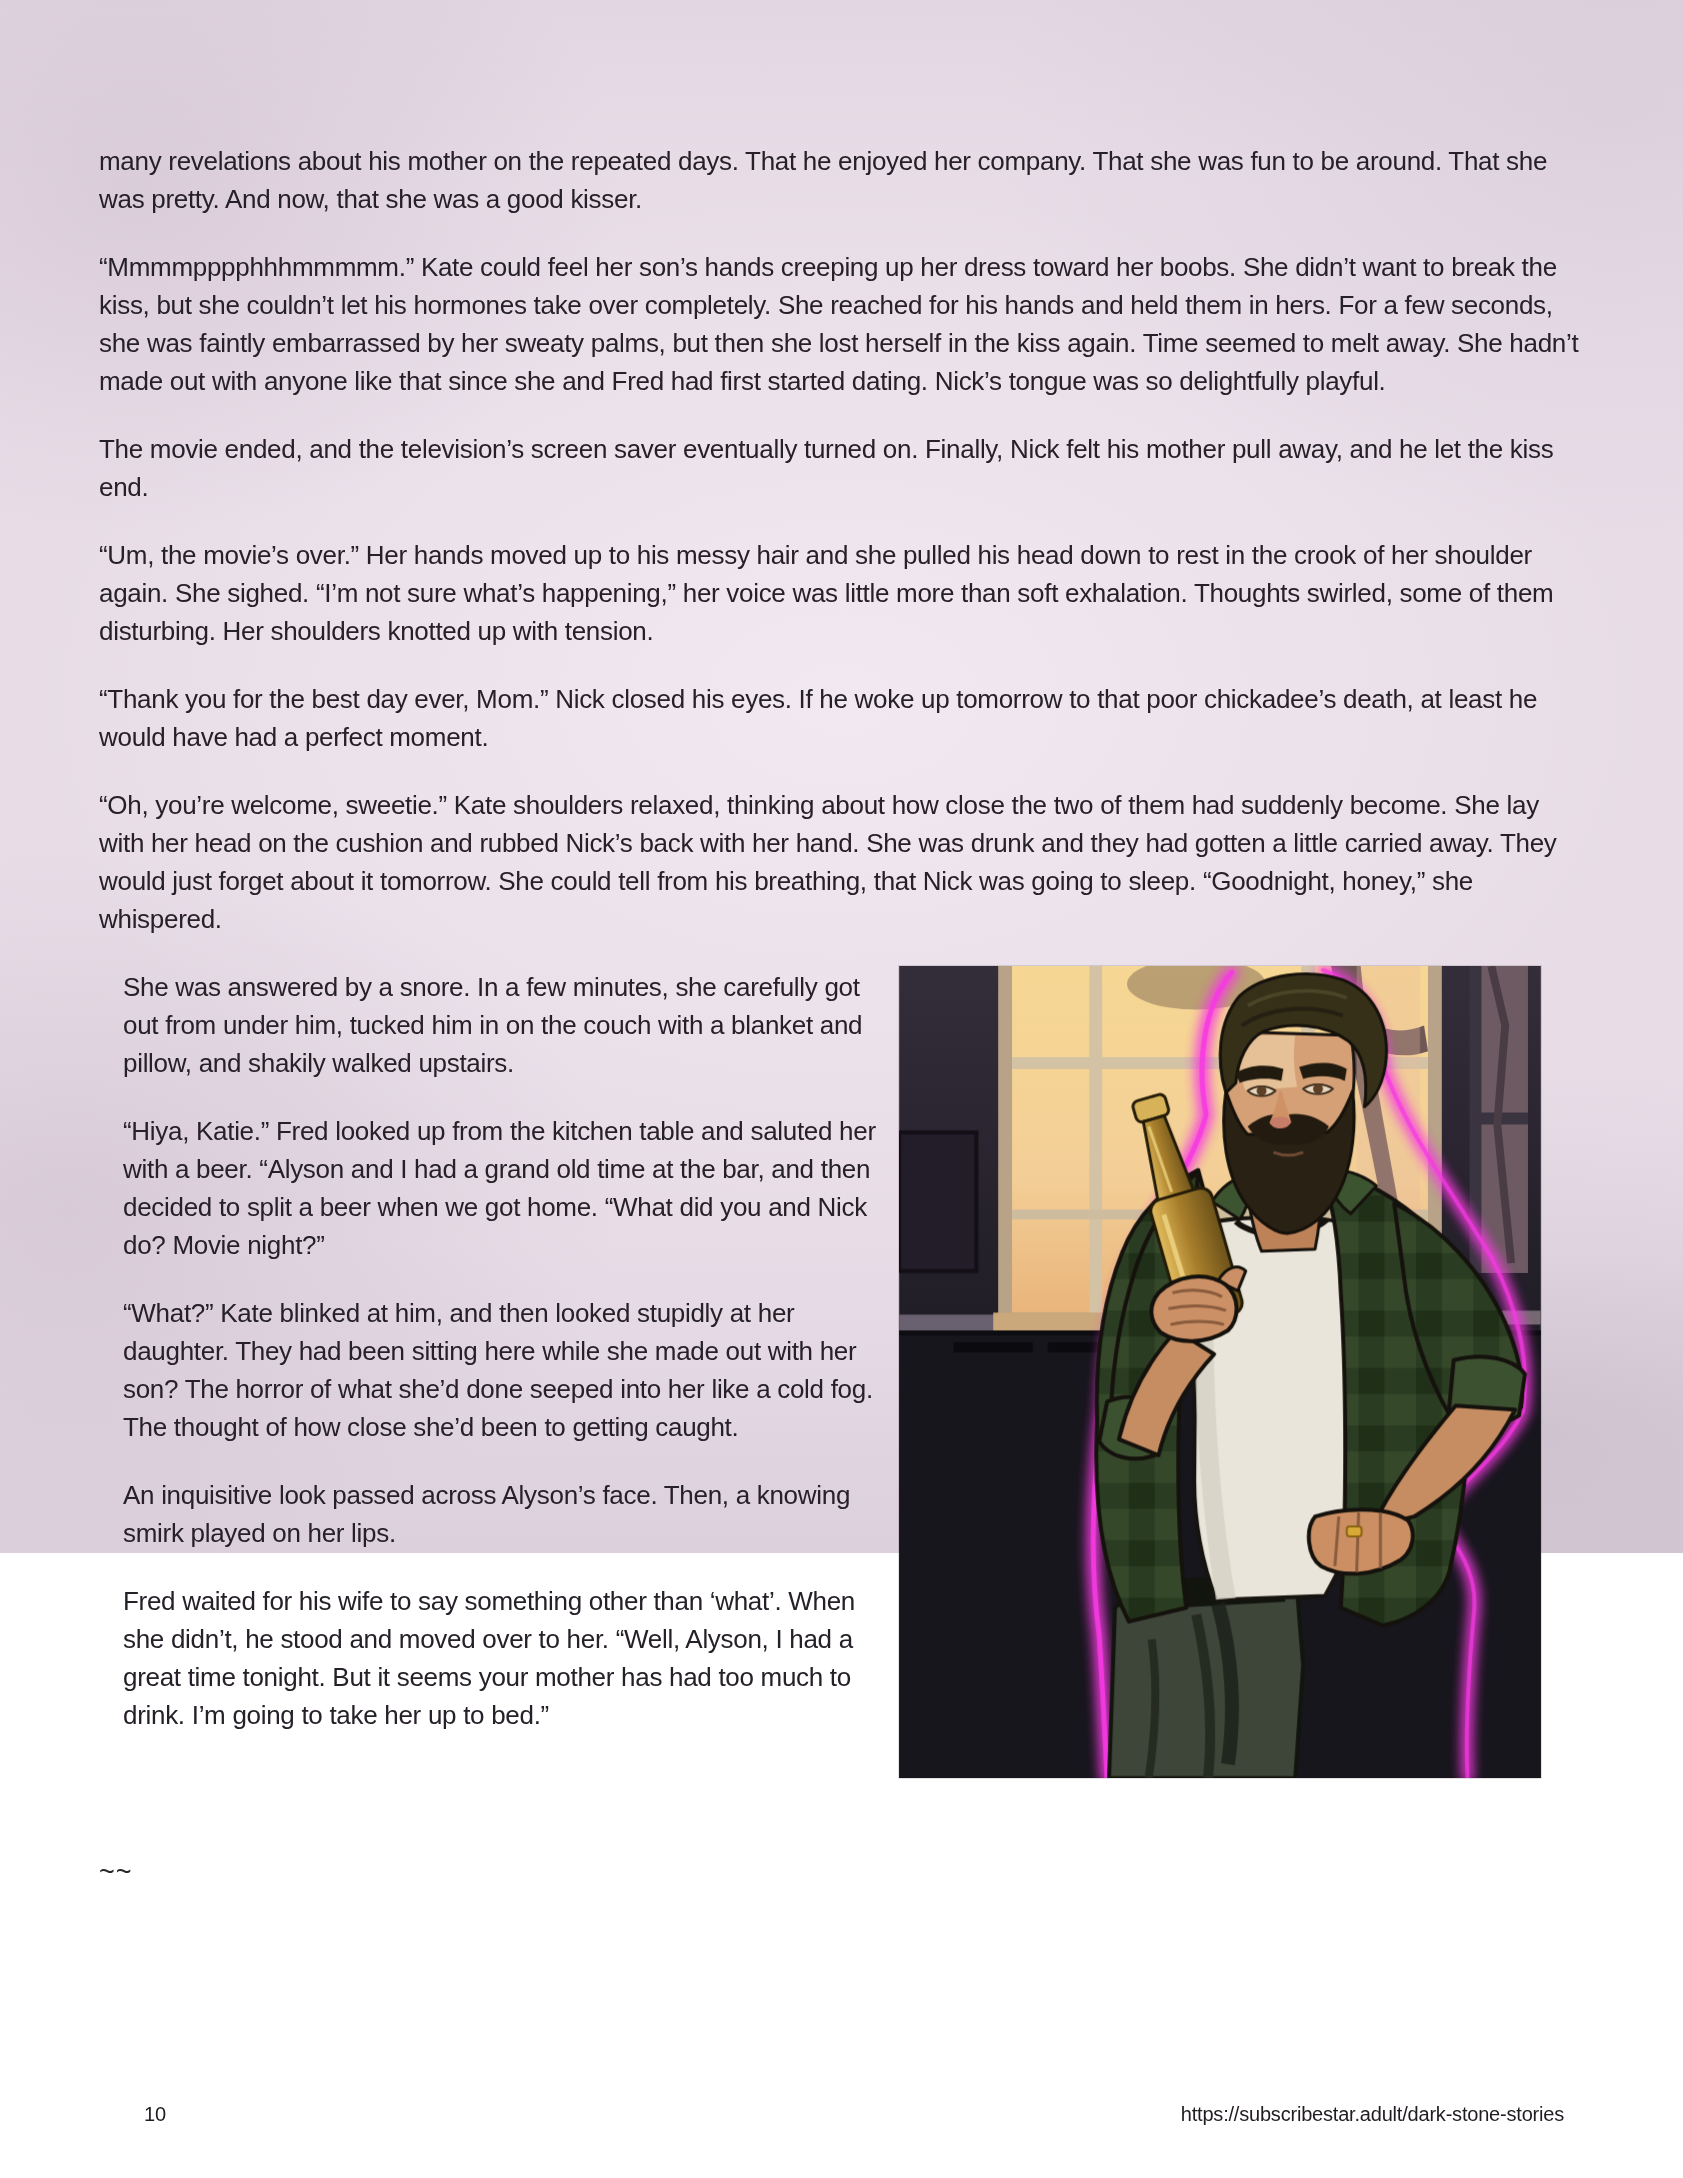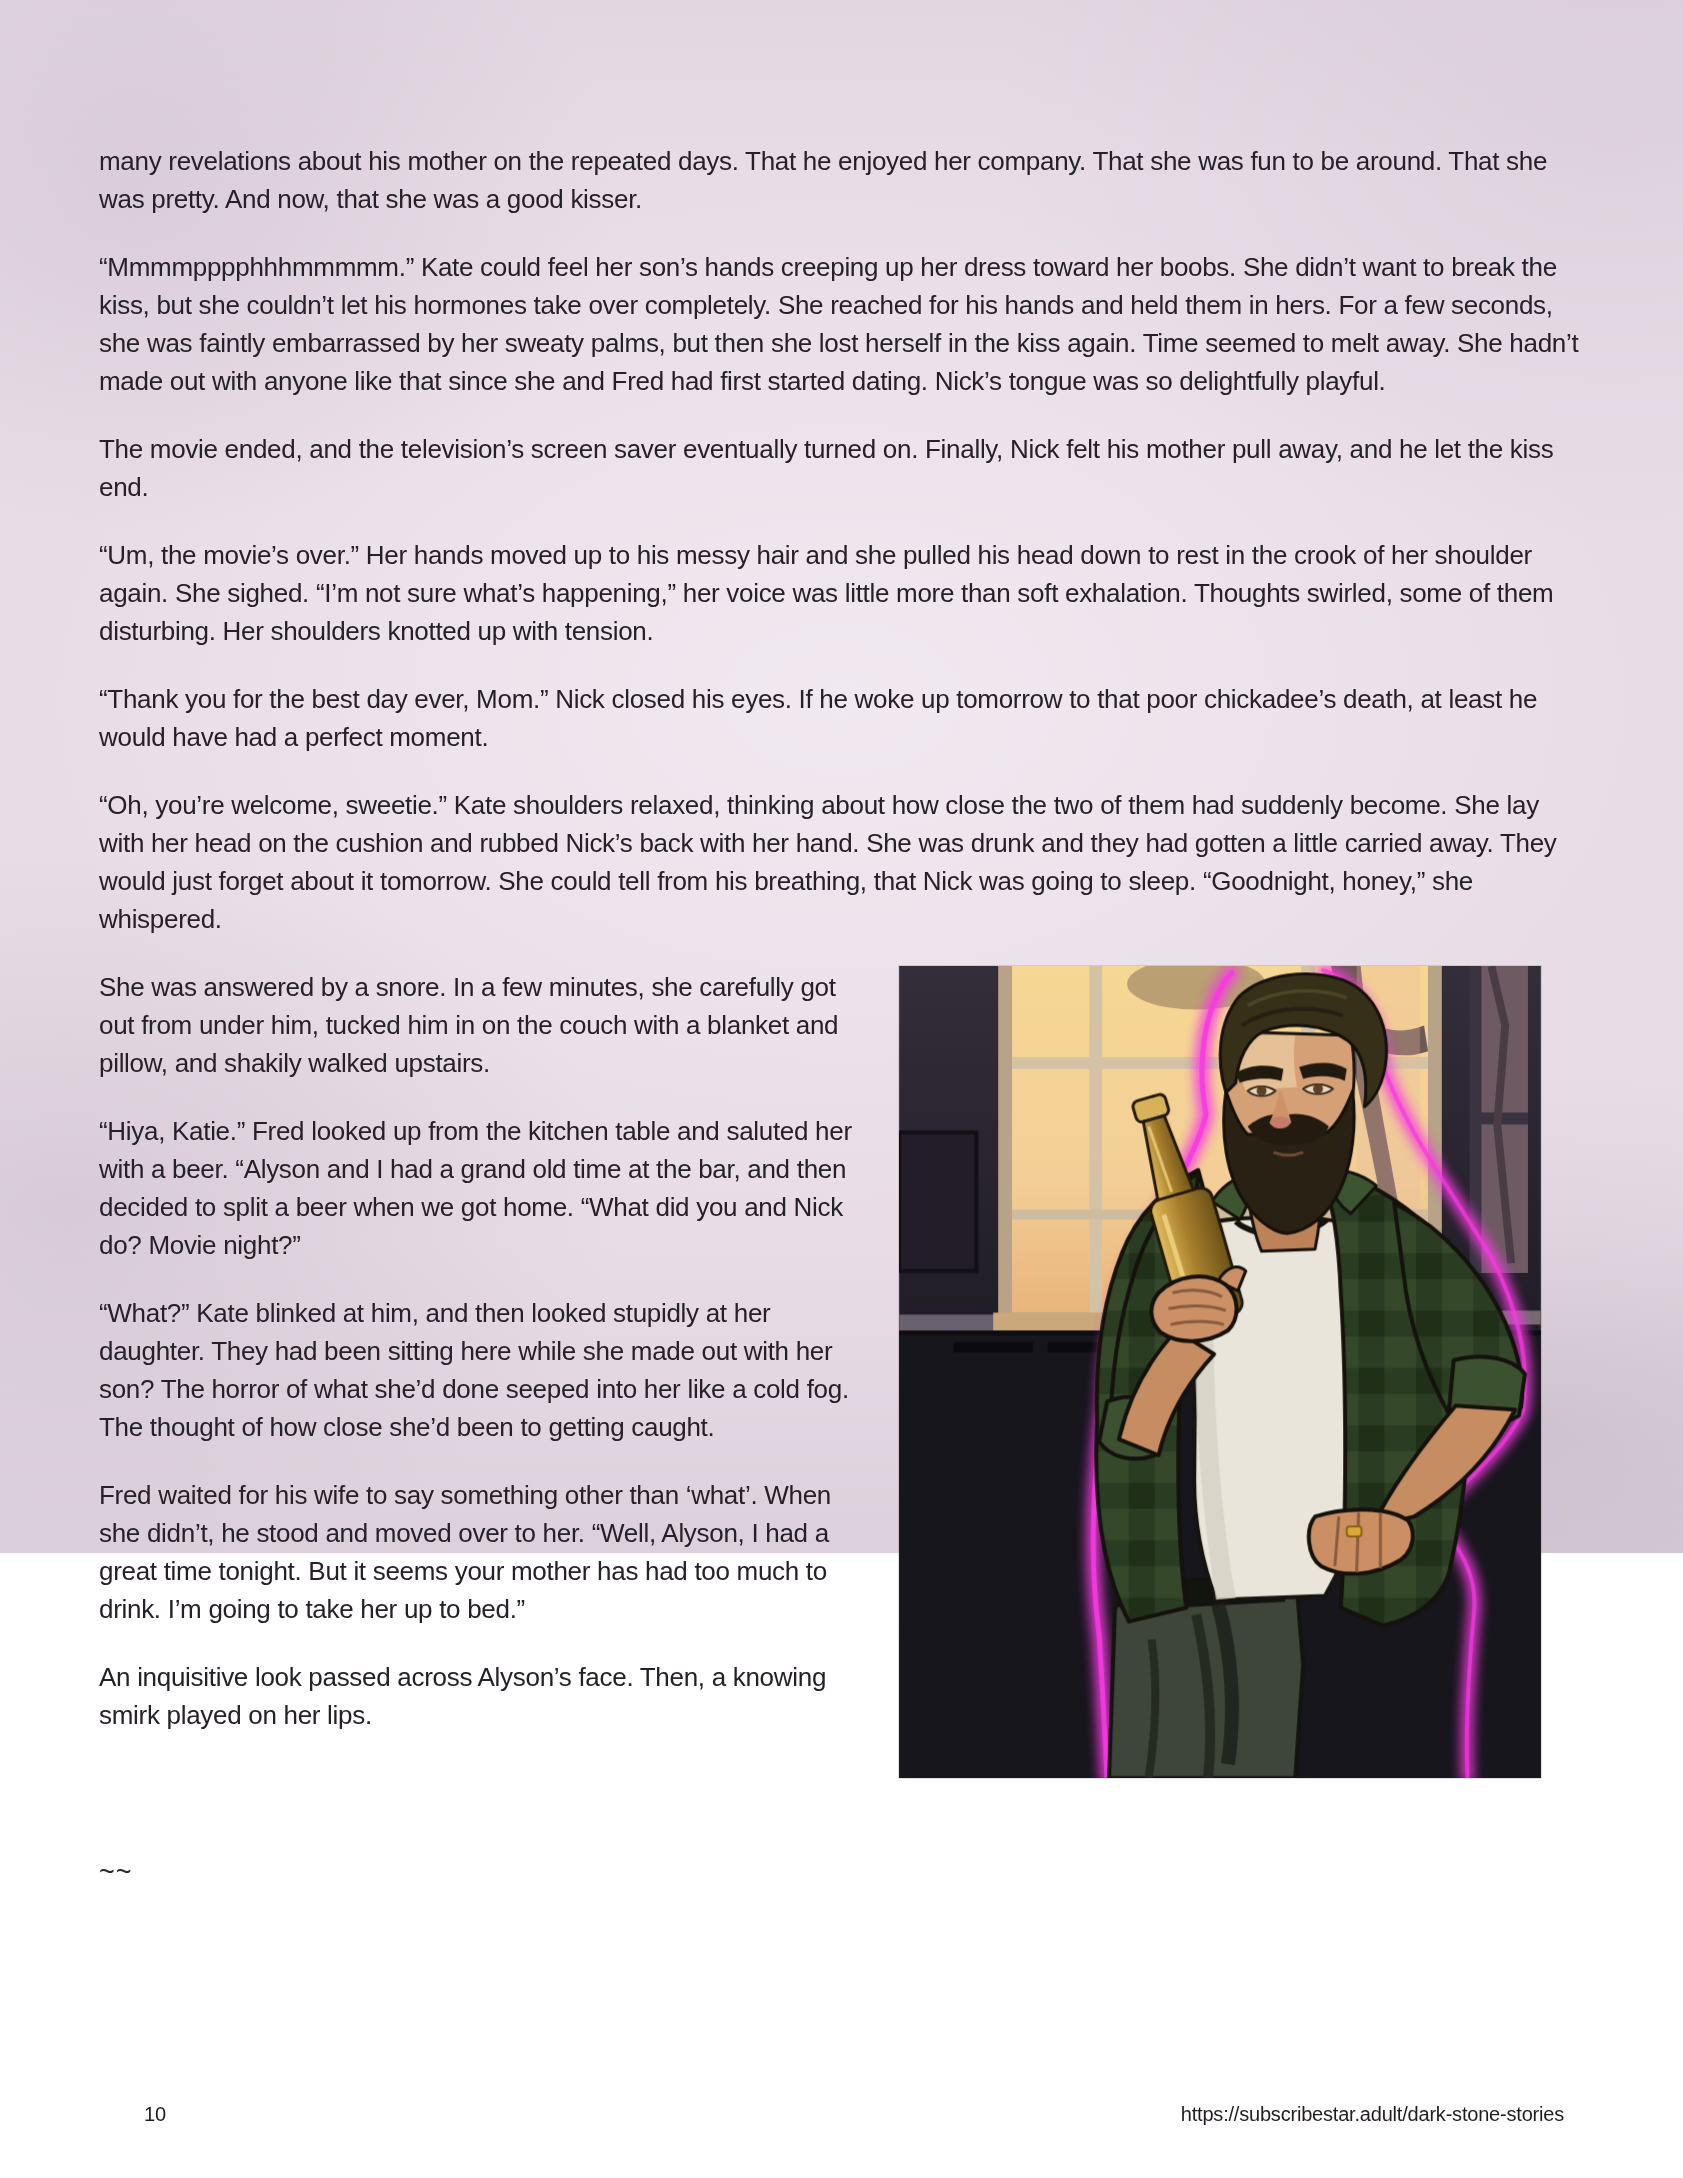--- a/index.html
+++ b/index.html
@@ -12,21 +12,21 @@
           radial-gradient(ellipse 693px 495px at 8% 12%, rgba(186,166,186,.30), rgba(186,166,186,0) 70%),
           radial-gradient(ellipse 891px 594px at 96% 8%, rgba(196,180,198,.28), rgba(196,180,198,0) 70%),
           radial-gradient(ellipse 1089px 693px at 50% 45%, rgba(248,242,248,.55), rgba(248,242,248,0) 75%),
           radial-gradient(ellipse 792px 515px at 4% 78%, rgba(178,160,178,.30), rgba(178,160,178,0) 70%),
           radial-gradient(ellipse 891px 495px at 92% 92%, rgba(172,156,174,.32), rgba(172,156,174,0) 72%),
           linear-gradient(to bottom, rgba(180,164,182,.12), rgba(232,221,231,0) 12%, rgba(232,221,231,0) 80%, rgba(176,160,178,.22));
         color:#262028;}
   .para{margin:0 0 30px 0;font-size:26px;line-height:38px;letter-spacing:-0.3px;
         color:#262028;}
   .narrow-block{width:772px;min-height:826px;}
-  .narrow-block .para{width:772px;}
+  .narrow-block .para{width:772px;margin-left:24px;}
   .end-mark{margin-top:63px;font-size:27px;letter-spacing:1px;color:#2a242b;}
   .illustration{position:absolute;left:899px;top:966px;width:642px;height:812px;
         box-shadow:0 0 0 1px rgba(60,50,60,.15);}
   .illustration svg{display:block;width:642px;height:812px;}
   .footer{position:absolute;left:144px;right:119px;top:2103px;
           display:flex;justify-content:space-between;align-items:baseline;
           font-size:20px;color:#211c22;letter-spacing:-0.2px;gap:7px;}
   .footer .url{color:#211c22;text-decoration:none;text-align:right;}
 </style>
 </head>
@@ -38,22 +38,22 @@
   <p class="para">“Mmmmpppphhhmmmmm.” Kate could feel her son’s hands creeping up her dress toward her boobs. She didn’t want to break the kiss, but she couldn’t let his hormones take over completely. She reached for his hands and held them in hers. For a few seconds, she was faintly embarrassed by her sweaty palms, but then she lost herself in the kiss again. Time seemed to melt away. She hadn’t made out with anyone like that since she and Fred had first started dating. Nick’s tongue was so delightfully playful.</p>
   <p class="para">The movie ended, and the television’s screen saver eventually turned on. Finally, Nick felt his mother pull away, and he let the kiss end.</p>
   <p class="para">“Um, the movie’s over.” Her hands moved up to his messy hair and she pulled his head down to rest in the crook of her shoulder again. She sighed. “I’m not sure what’s happening,” her voice was little more than soft exhalation. Thoughts swirled, some of them disturbing. Her shoulders knotted up with tension.</p>
   <p class="para">“Thank you for the best day ever, Mom.” Nick closed his eyes. If he woke up tomorrow to that poor chickadee’s death, at least he would have had a perfect moment.</p>
   <p class="para">“Oh, you’re welcome, sweetie.” Kate shoulders relaxed, thinking about how close the two of them had suddenly become. She lay with her head on the cushion and rubbed Nick’s back with her hand. She was drunk and they had gotten a little carried away. They would just forget about it tomorrow. She could tell from his breathing, that Nick was going to sleep. “Goodnight, honey,” she whispered.</p>
 
   <div class="narrow-block">
     <p class="para">She was answered by a snore. In a few minutes, she carefully got out from under him, tucked him in on the couch with a blanket and pillow, and shakily walked upstairs.</p>
     <p class="para">“Hiya, Katie.” Fred looked up from the kitchen table and saluted her with a beer. “Alyson and I had a grand old time at the bar, and then decided to split a beer when we got home. “What did you and Nick do? Movie night?”</p>
     <p class="para">“What?” Kate blinked at him, and then looked stupidly at her daughter. They had been sitting here while she made out with her son? The horror of what she’d done seeped into her like a cold fog. The thought of how close she’d been to getting caught.</p>
+    <p class="para">An inquisitive look passed across Alyson’s face. Then, a knowing smirk played on her lips.</p>
     <p class="para">Fred waited for his wife to say something other than ‘what’. When she didn’t, he stood and moved over to her. “Well, Alyson, I had a great time tonight. But it seems your mother has had too much to drink. I’m going to take her up to bed.”</p>
-    <p class="para">An inquisitive look passed across Alyson’s face. Then, a knowing smirk played on her lips.</p>
   </div>
 
 
   <div class="end-mark">~~</div>
 
   <div class="illustration">
     <svg viewBox="0 0 648 820" xmlns="http://www.w3.org/2000/svg">
       <title>Digital painting of a bearded man in a dark green plaid flannel over a white t-shirt, holding up an amber beer bottle, other hand on hip with a gold wedding ring, standing in a dark kitchen before a warm sunset-lit window, his figure rimmed in bright magenta glow</title>
       <defs>
         <linearGradient id="roombg" x1="0" y1="0" x2="0" y2="1">

